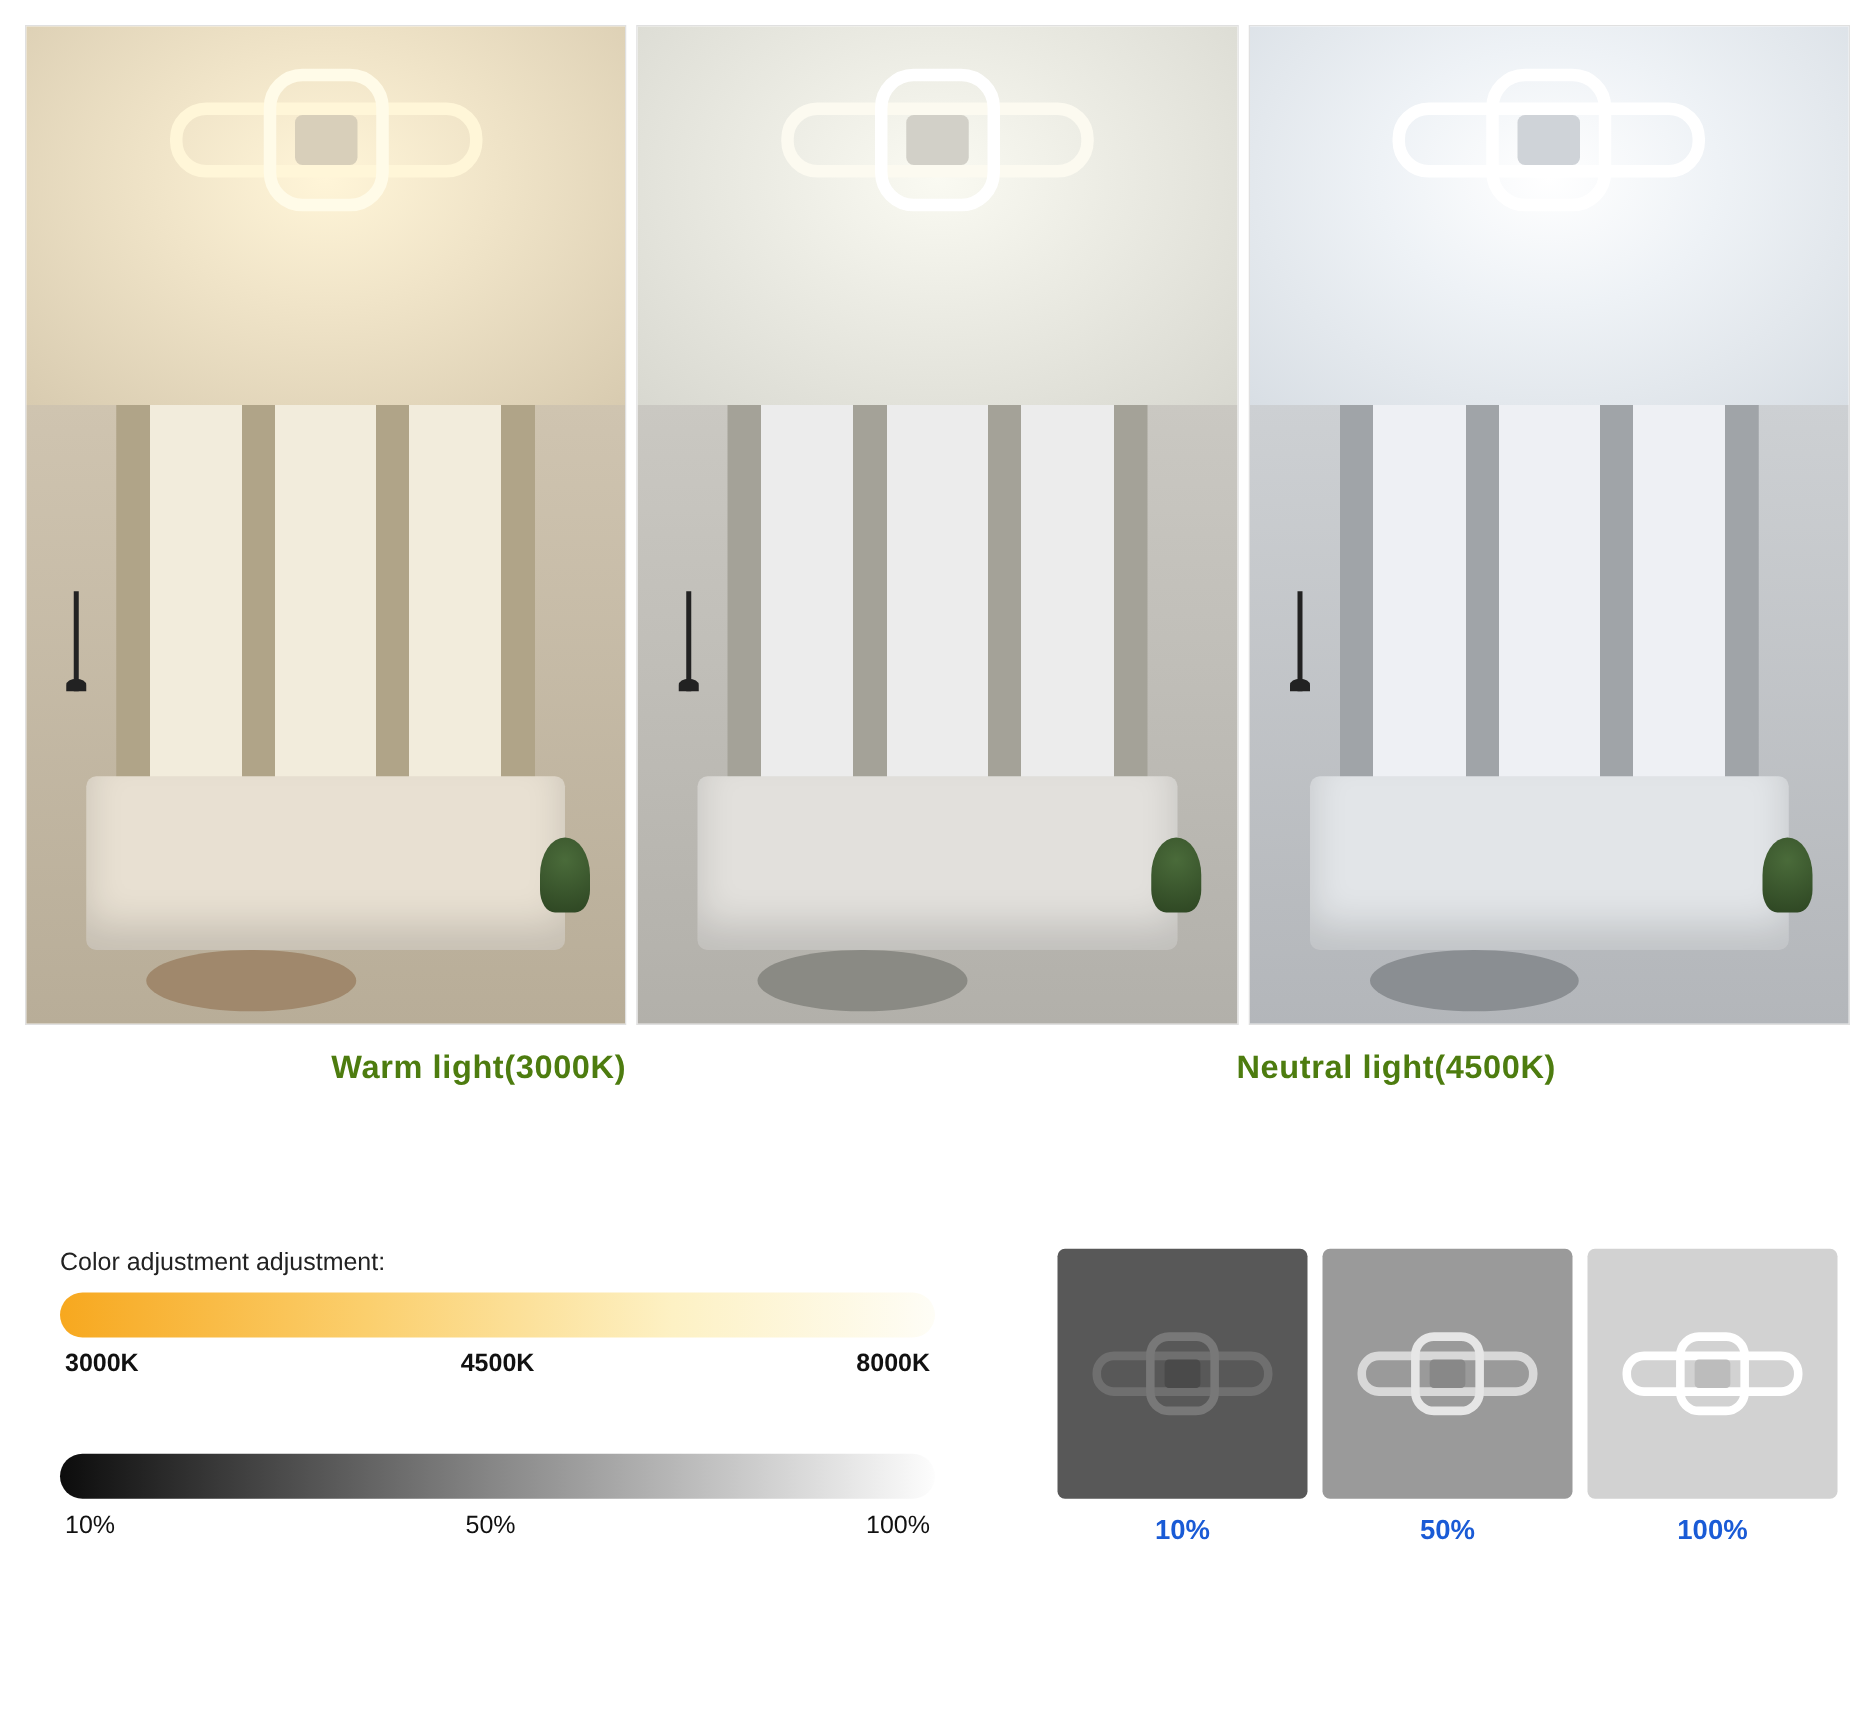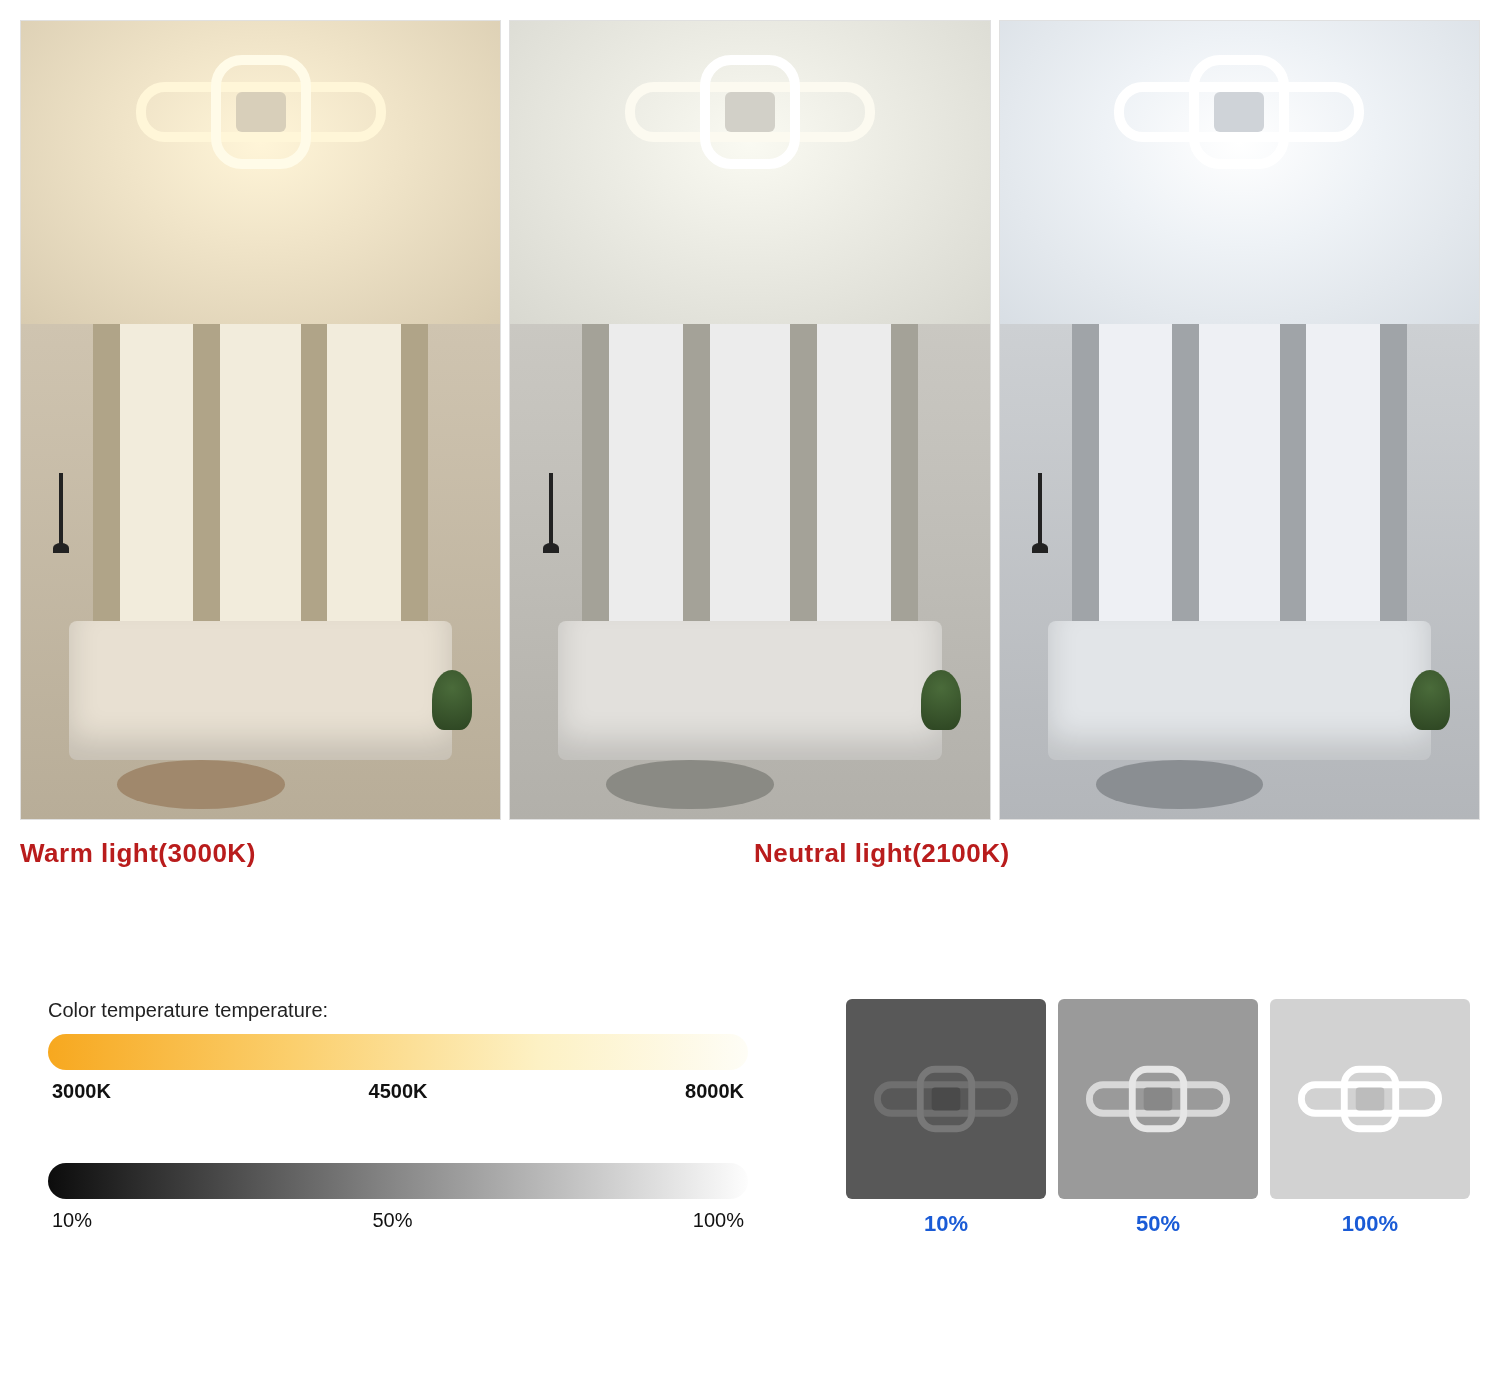--- a/index.html
+++ b/index.html
@@ -97,22 +97,22 @@
     background: radial-gradient(circle at 50% 30%, #4a6b3a, #2d4522);
     border-radius: 50% 50% 30% 30%;
   }
   .caption-row {
     display: flex;
     gap: 8px;
     margin-top: 18px;
   }
   .caption {
     flex: 1;
-    text-align: left;
-    color: #b91c1c;
+    text-align: center;
+    color: #4d7c0f;
     font-weight: bold;
     font-size: 26px;
     letter-spacing: .5px;
   }
   .bottom {
     margin-top: 130px;
     display: flex;
     gap: 30px;
     align-items: flex-start;
   }
@@ -233,27 +233,27 @@
       <div class="sofa sofa-white"></div>
       <div class="plant"></div>
       <div class="table table-white"></div>
     </div>
   </div>
 
 </div>
 
 <div class="caption-row">
   <div class="caption">Warm light(3000K)</div>
-  <div class="caption">Neutral light(2100K)</div>
+  <div class="caption">Neutral light(4500K)</div>
 </div>
 
 <div class="bottom">
 
   <div class="adjust-col">
-    <div class="adj-label">Color temperature temperature:</div>
+    <div class="adj-label">Color adjustment adjustment:</div>
     <div class="kelvin-bar"></div>
     <div class="tick-row">
       <span>3000K</span>
       <span>4500K</span>
       <span>8000K</span>
     </div>
 
     <div class="bright-bar"></div>
     <div class="tick-row" style="font-weight:normal;margin-bottom:0;">
       <span>10%</span>

